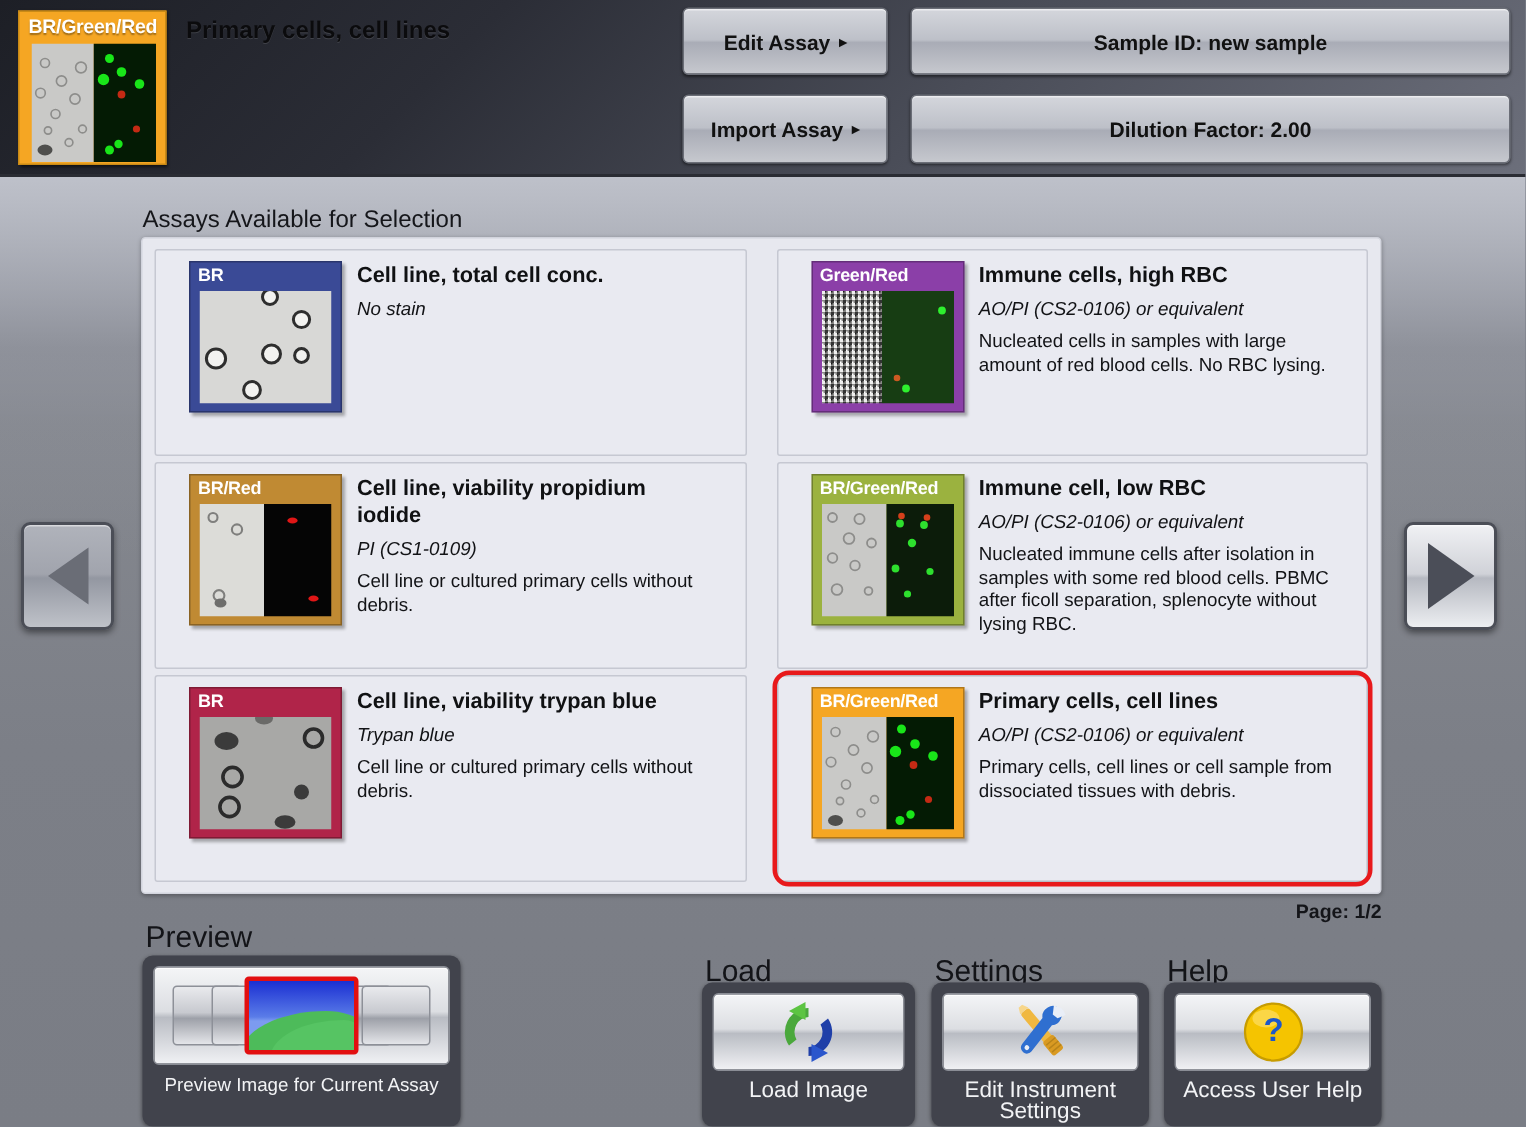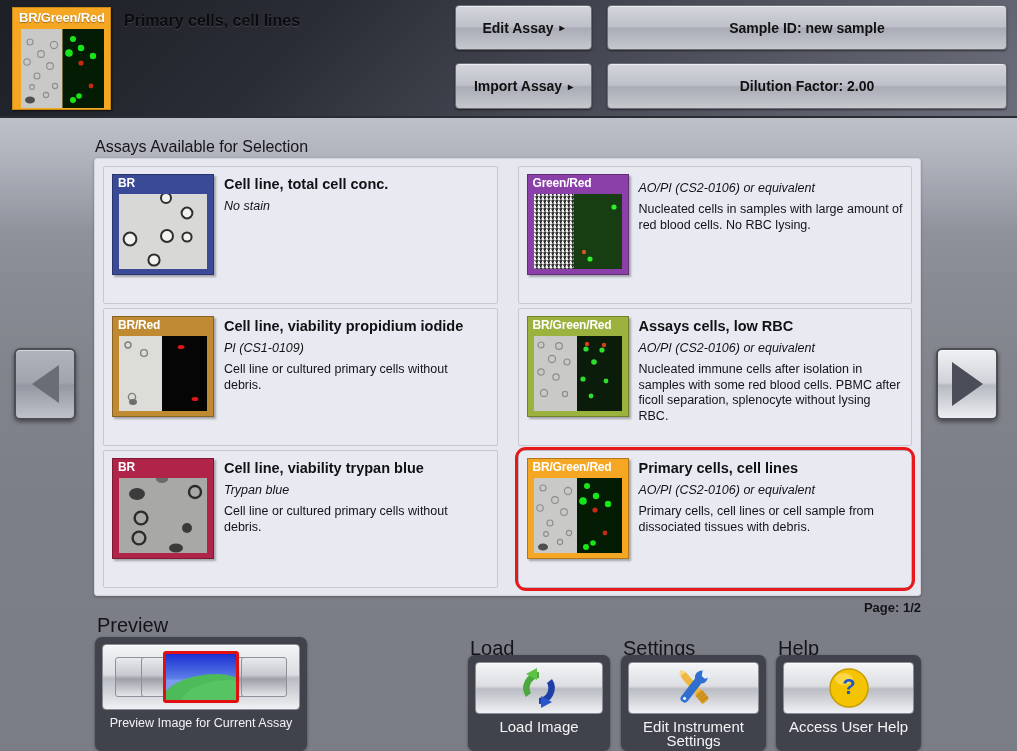--- a/index.html
+++ b/index.html
@@ -81,21 +81,21 @@
     grid-template-columns: 1fr 1fr;
     grid-template-rows: 1fr 1fr 1fr;
     gap: 4px 20px;
   }
 
   .card {
     position: relative;
     background: #e9eaf1;
     border: 1px solid #c6c8d2;
     border-radius: 2px;
-    display: flex; padding: 7px 8px;
+    display: flex; padding: 7px 22px;
     cursor: pointer;
   }
   .card.selected { border-color: #b8bac4; }
   .card .selring {
     display: none;
     position: absolute; left: -4px; top: -4px; right: -4px; bottom: -4px;
     border: 3px solid #e8191b; border-radius: 11px; pointer-events: none;
   }
   .card.selected .selring { display: block; }
 
@@ -311,20 +311,21 @@
               </pattern>
             </defs>
             <rect x="0" y="0" width="40" height="75" fill="url(#noise1)"></rect>
             <rect x="40" y="0" width="48" height="75" fill="#173d13"></rect>
             <circle cx="80" cy="13" r="2.6" fill="#2ef02e"></circle>
             <circle cx="56" cy="65" r="2.6" fill="#2ef02e"></circle>
             <circle cx="50" cy="58" r="2.2" fill="#cc5a22"></circle>
           </svg>
         </div>
         <div class="cardtext">
+          <div class="c-title">Immune cells, high RBC</div>
           <div class="c-stain">AO/PI (CS2-0106) or equivalent</div>
           <div class="c-desc">Nucleated cells in samples with large amount of red blood cells. No RBC lysing.</div>
         </div>
       </div>
 
       <div class="card">
 
         <div class="thumb" style="background:#c08a33">
           <span class="tlabel">BR/Red</span>
           <svg class="timg" viewBox="0 0 88 75" preserveAspectRatio="none">
@@ -372,21 +373,21 @@
               <circle cx="72" cy="45" r="2.4"></circle>
                 <circle cx="57" cy="60" r="2.4"></circle>
             </g>
             <g fill="#d4401b">
               <circle cx="53" cy="8" r="2.2"></circle>
                 <circle cx="70" cy="9" r="2.2"></circle>
             </g>
           </svg>
         </div>
         <div class="cardtext">
-          <div class="c-title">Assays cells, low RBC</div>
+          <div class="c-title">Immune cell, low RBC</div>
           <div class="c-stain">AO/PI (CS2-0106) or equivalent</div>
           <div class="c-desc">Nucleated immune cells after isolation in samples with some red blood cells. PBMC after ficoll separation, splenocyte without lysing RBC.</div>
         </div>
       </div>
 
       <div class="card">
 
         <div class="thumb" style="background:#b02449">
           <span class="tlabel">BR</span>
           <svg class="timg" viewBox="0 0 88 75" preserveAspectRatio="none">

